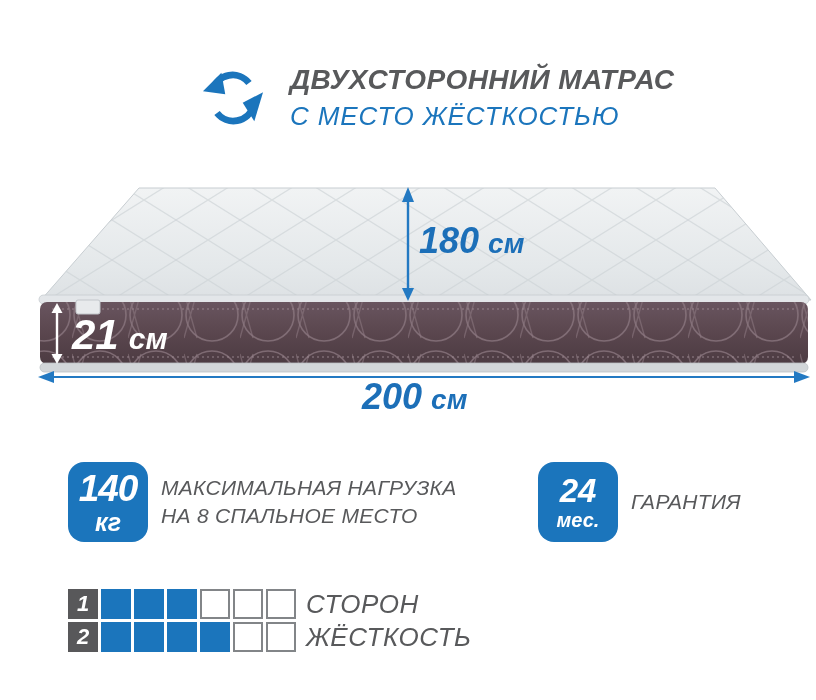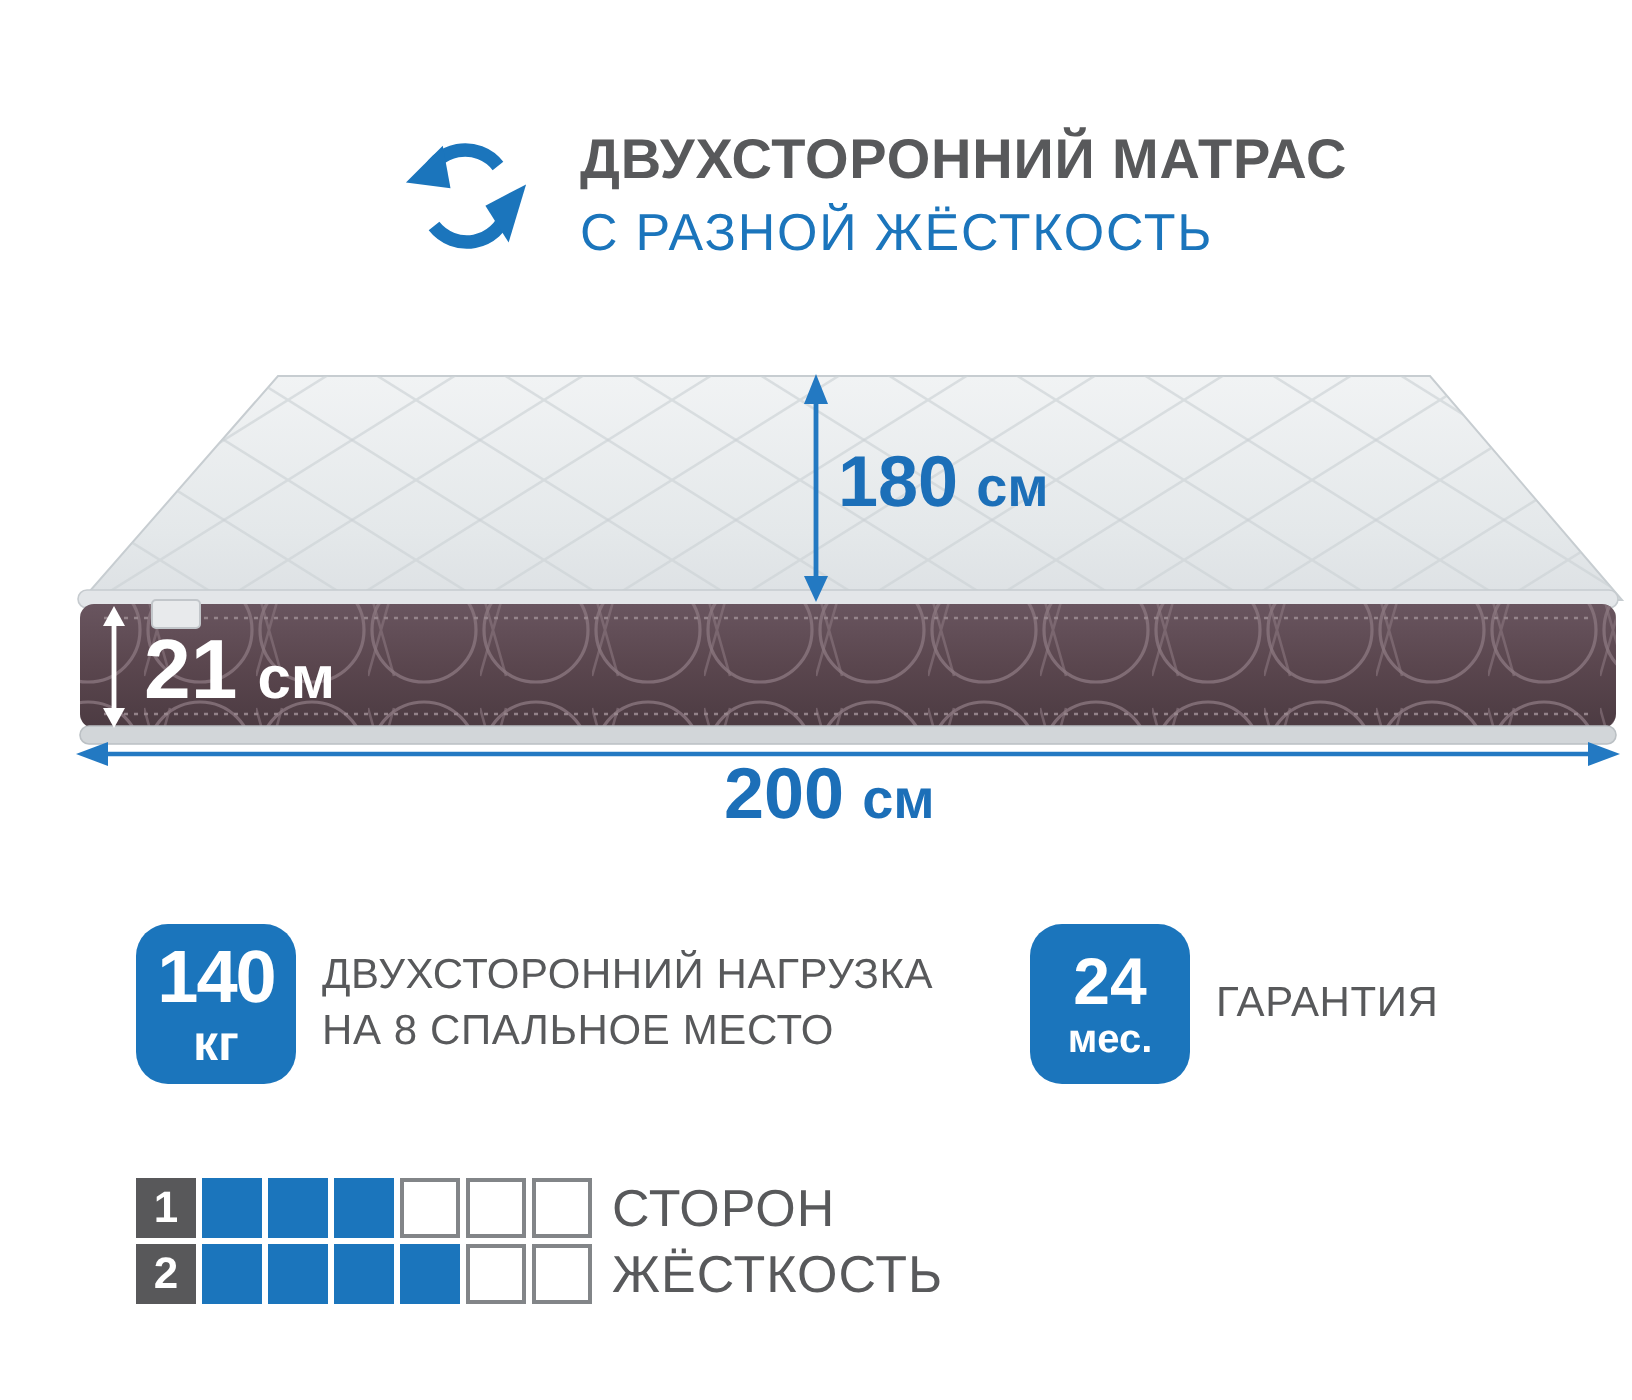--- a/index.html
+++ b/index.html
@@ -1,31 +1,32 @@
 <!DOCTYPE html>
 <html style="--accent-blue: #1b75bc; --dimension-blue: #1c6fb8; --arrow-blue: #2379c2; --text-gray: #58595b; --label-square-gray: #58585a; --mattress-side: #5a464e; --mattress-top: #e7eaec;"><head>
 <meta charset="utf-8">
 <style>
   html,body{margin:0;padding:0;background:#fff;}
   .page{
     position:relative;width:816px;height:700px;background:#ffffff;overflow:hidden;
     font-family:"Liberation Sans",sans-serif;
+    font-style:italic;
   }
   
   .header{position:absolute;left:202px;top:64px;display:flex;align-items:flex-start;gap:26px;}
   .rotate-icon{width:62px;height:64px;flex:0 0 auto;margin-top:2px;}
   .header-text{display:flex;flex-direction:column;}
   .title{font-size:28px;font-weight:bold;color:var(--text-gray,#58595b);letter-spacing:.4px;white-space:nowrap;}
   .subtitle{font-size:26px;font-weight:400;color:var(--accent-blue,#1b75bc);letter-spacing:.9px;margin-top:5px;white-space:nowrap;}
   
   .mattress-wrap{position:absolute;left:16px;top:160px;width:816px;height:280px;}
   
   .spec{position:absolute;display:flex;align-items:center;gap:13px;}
   .spec--load{left:68px;top:462px;}
-  .spec--warranty{left:515px;top:462px;}
+  .spec--warranty{left:538px;top:462px;}
   .badge{
     width:80px;height:80px;border-radius:16px;background:var(--accent-blue,#1b75bc);
     color:#fff;display:flex;flex-direction:column;align-items:center;justify-content:center;
     font-weight:bold;line-height:1;flex:0 0 auto;
   }
   .badge .value{font-size:37px;letter-spacing:-1px;}
   .badge .unit{font-size:25px;margin-top:3px;}
   .spec--warranty .badge .value{font-size:33px;letter-spacing:0;}
   .spec--warranty .badge .unit{font-size:20px;}
   .spec-label{color:var(--text-gray,#58595b);font-size:21px;line-height:28px;letter-spacing:.3px;white-space:nowrap;}
@@ -52,21 +53,21 @@
 
   <div class="header">
     <svg class="rotate-icon" viewBox="0 0 64 64" aria-hidden="true">
       <path d="M 48.5 16.5 A 21.5 21.5 0 0 0 11 23.5" fill="none" stroke="#1b75bc" stroke-width="7" stroke-linecap="butt"></path>
       <polygon points="1,25 20,6 24,28" fill="#1b75bc"></polygon>
       <path d="M 15.5 47.5 A 21.5 21.5 0 0 0 53 40.5" fill="none" stroke="#1b75bc" stroke-width="7" stroke-linecap="butt"></path>
       <polygon points="63,26 42,37 54,56" fill="#1b75bc"></polygon>
     </svg>
     <div class="header-text">
       <div class="title">ДВУХСТОРОННИЙ МАТРАС</div>
-      <div class="subtitle">С РАЗНОЙ ЖЁСТКОСТЬ</div>
+      <div class="subtitle">С МЕСТО ЖЁСТКОСТЬЮ</div>
     </div>
   </div>
 
   <div class="mattress-wrap">
     <svg width="816" height="280" viewBox="0 0 816 280" aria-hidden="true">
       <defs>
         <linearGradient id="topGrad" x1="0" y1="0" x2="0" y2="1">
           <stop offset="0" stop-color="#f1f3f4"></stop>
           <stop offset="0.7" stop-color="#e4e8ea"></stop>
           <stop offset="1" stop-color="#dde1e4"></stop>
@@ -132,21 +133,21 @@
       <text x="346" y="249" font-family="Liberation Sans, sans-serif" font-weight="bold" font-size="36" style="fill:var(--dimension-blue,#1c6fb8)"><tspan>200</tspan><tspan dx="9" font-size="28">см</tspan></text>
     </svg>
   </div>
 
   <div class="spec spec--load">
     <div class="badge">
       <div class="value">140</div>
       <div class="unit">кг</div>
     </div>
     <div class="spec-label">
-      <div>ДВУХСТОРОННИЙ НАГРУЗКА</div>
+      <div>МАКСИМАЛЬНАЯ НАГРУЗКА</div>
       <div>НА 8 СПАЛЬНОЕ МЕСТО</div>
     </div>
   </div>
 
   <div class="spec spec--warranty">
     <div class="badge">
       <div class="value">24</div>
       <div class="unit">мес.</div>
     </div>
     <div class="spec-label">

